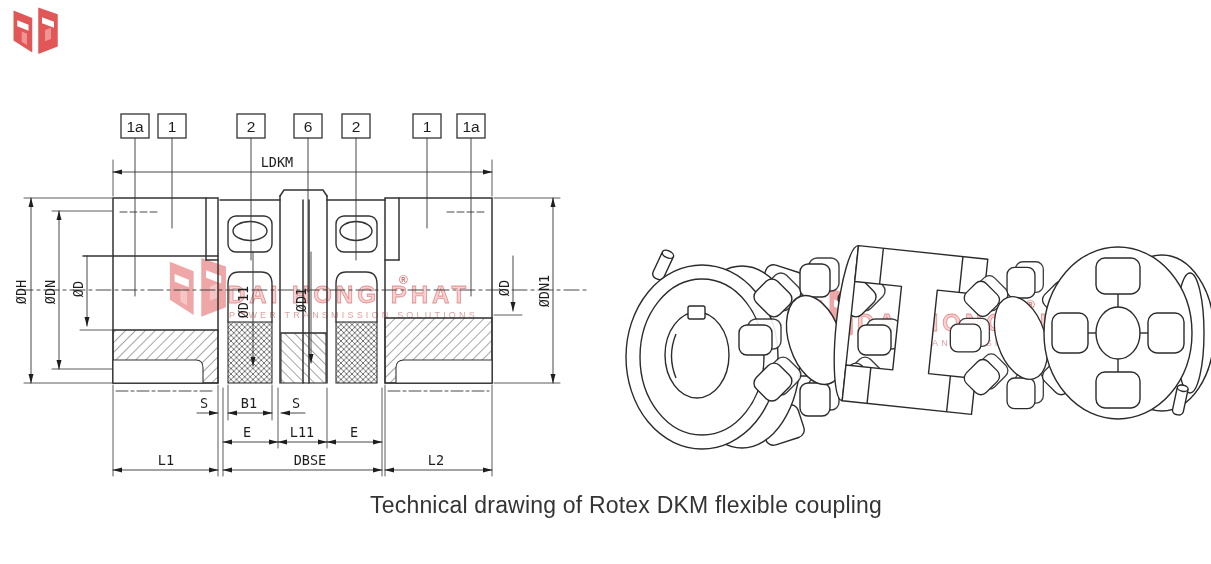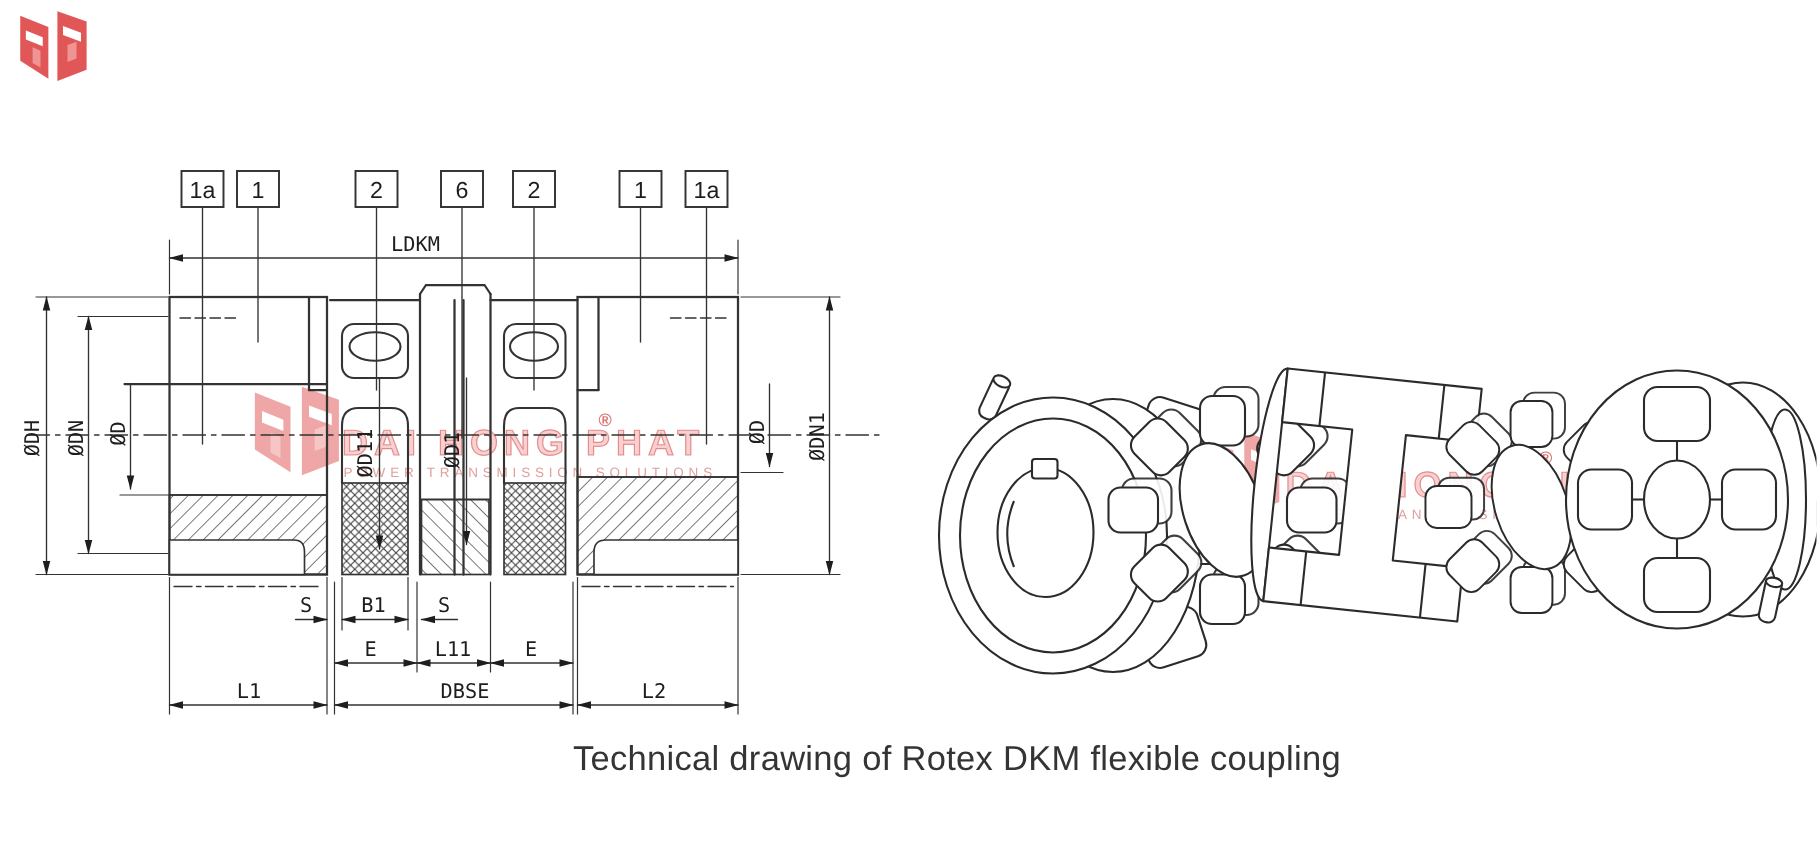--- a/index.html
+++ b/index.html
@@ -8,21 +8,21 @@
     font-family:"Liberation Sans",sans-serif;overflow:hidden;
   }
   svg text{user-select:none;}
   .dimtxt{font:13.5px "DejaVu Sans Mono",monospace;fill:#1e1e1e;}
   .callout-txt{font:15.5px "Liberation Sans",sans-serif;fill:#1e1e1e;}
   .brand-txt{font:bold 24px "Liberation Sans",sans-serif;letter-spacing:4px;
              fill:rgba(238,130,130,0.38);stroke:rgba(205,75,75,0.55);stroke-width:0.8px;}
   .tag-txt{font:9px "Liberation Sans",sans-serif;letter-spacing:3.2px;fill:rgba(215,125,125,0.75);}
   .reg-txt{font:bold 12px "Liberation Sans",sans-serif;fill:rgba(210,80,80,0.8);}
   #caption{
-    position:absolute;left:370px;top:492px;width:524px;text-align:right;
+    position:absolute;left:370px;top:492px;width:524px;text-align:left;
     font:500 23px "Liberation Sans",sans-serif;color:#343434;letter-spacing:0.2px;
   }
 </style>
 </head>
 <body>
 
 
 
 <svg width="1211" height="564" viewBox="0 0 1211 564">
   <defs>

